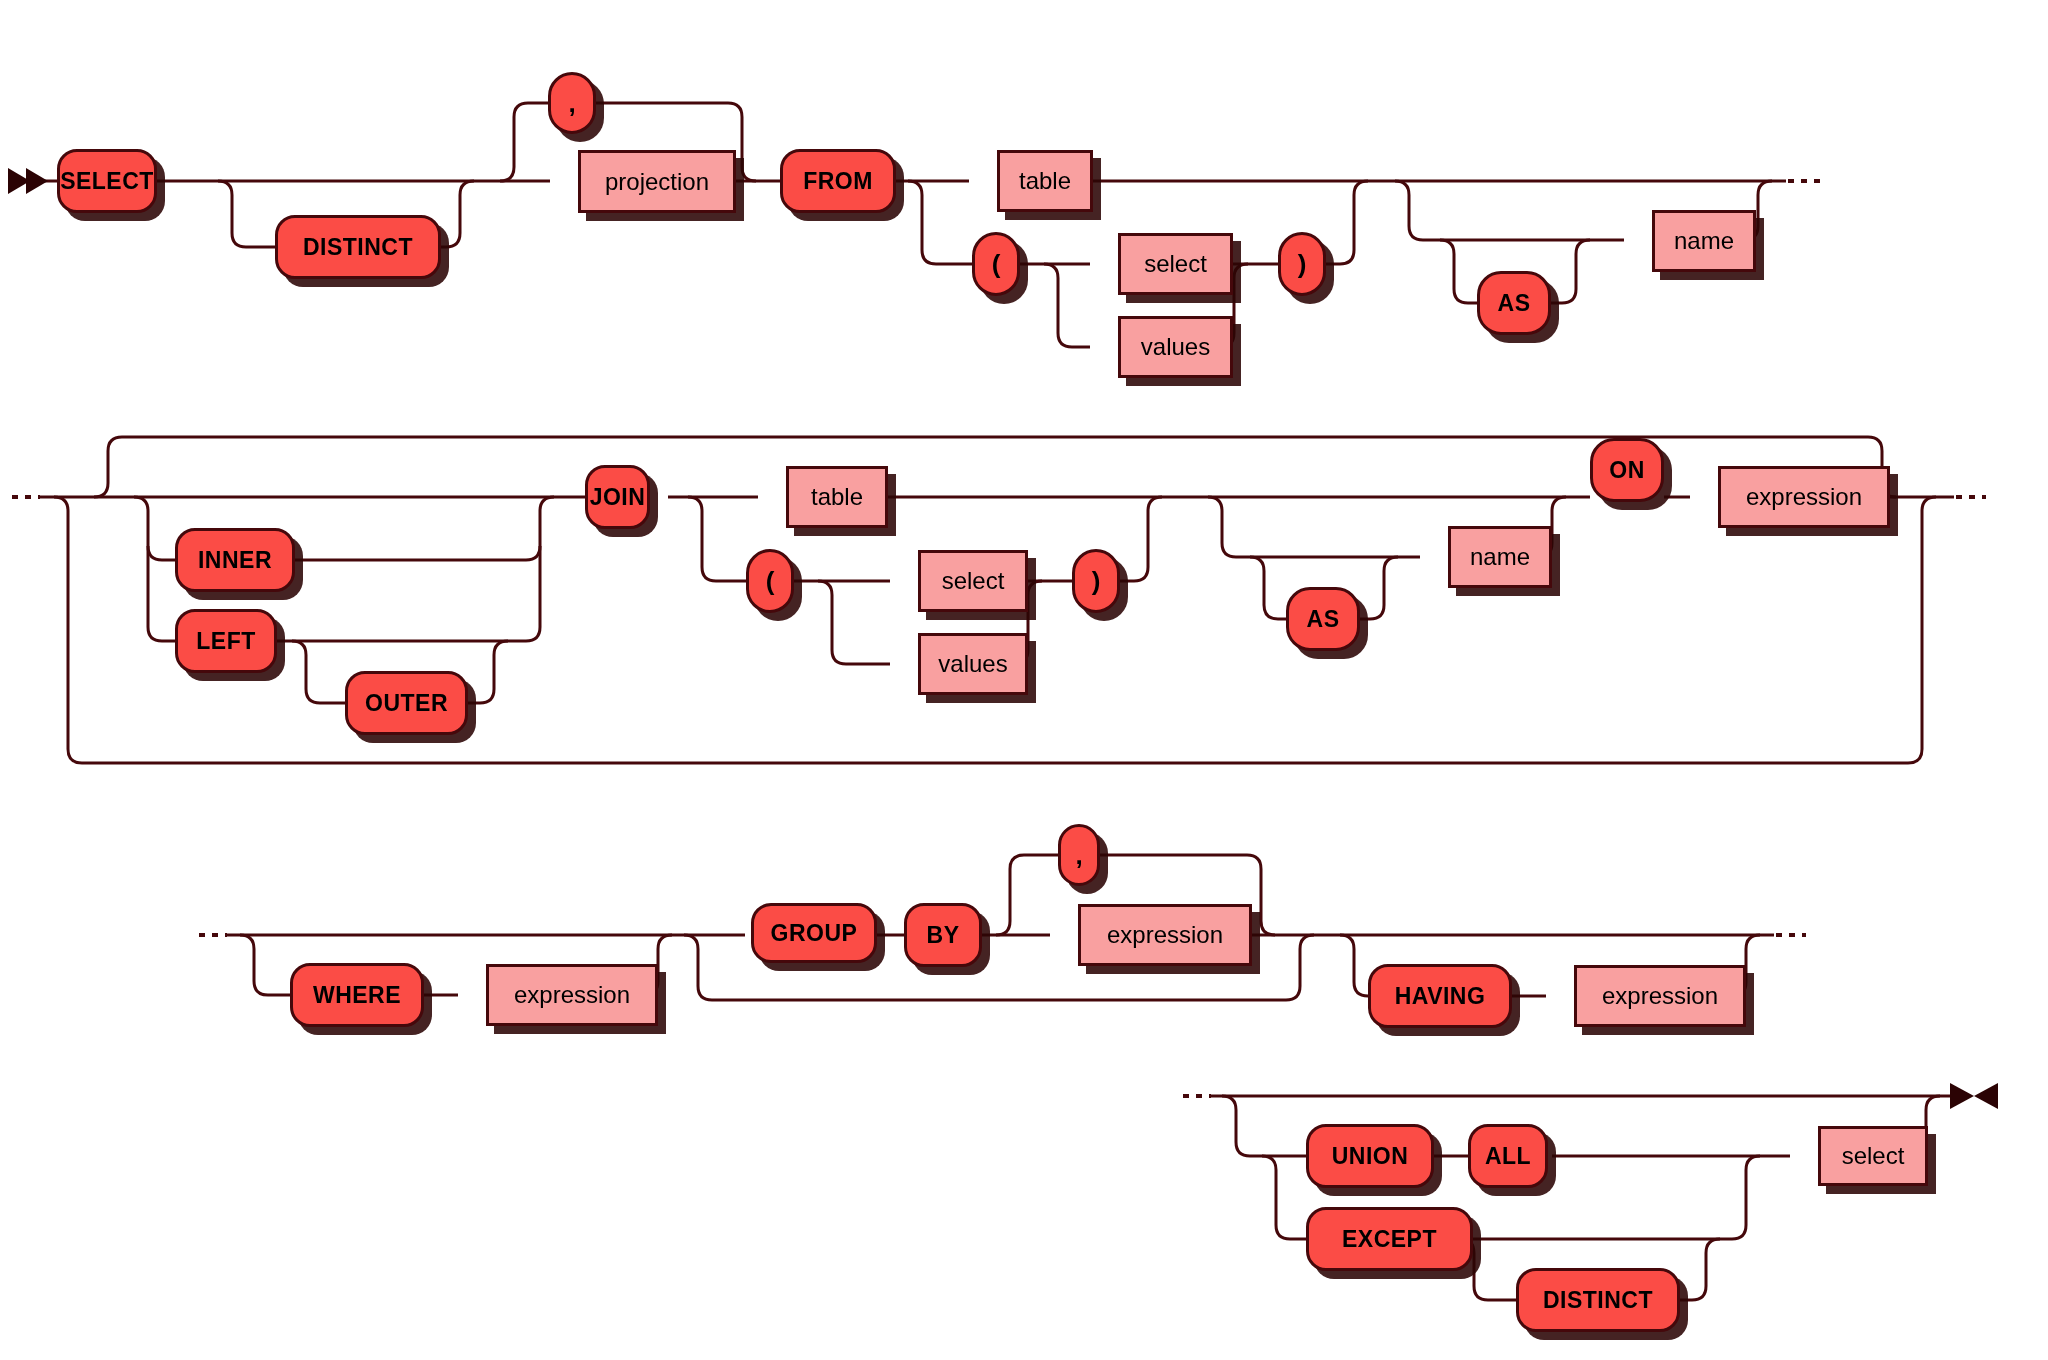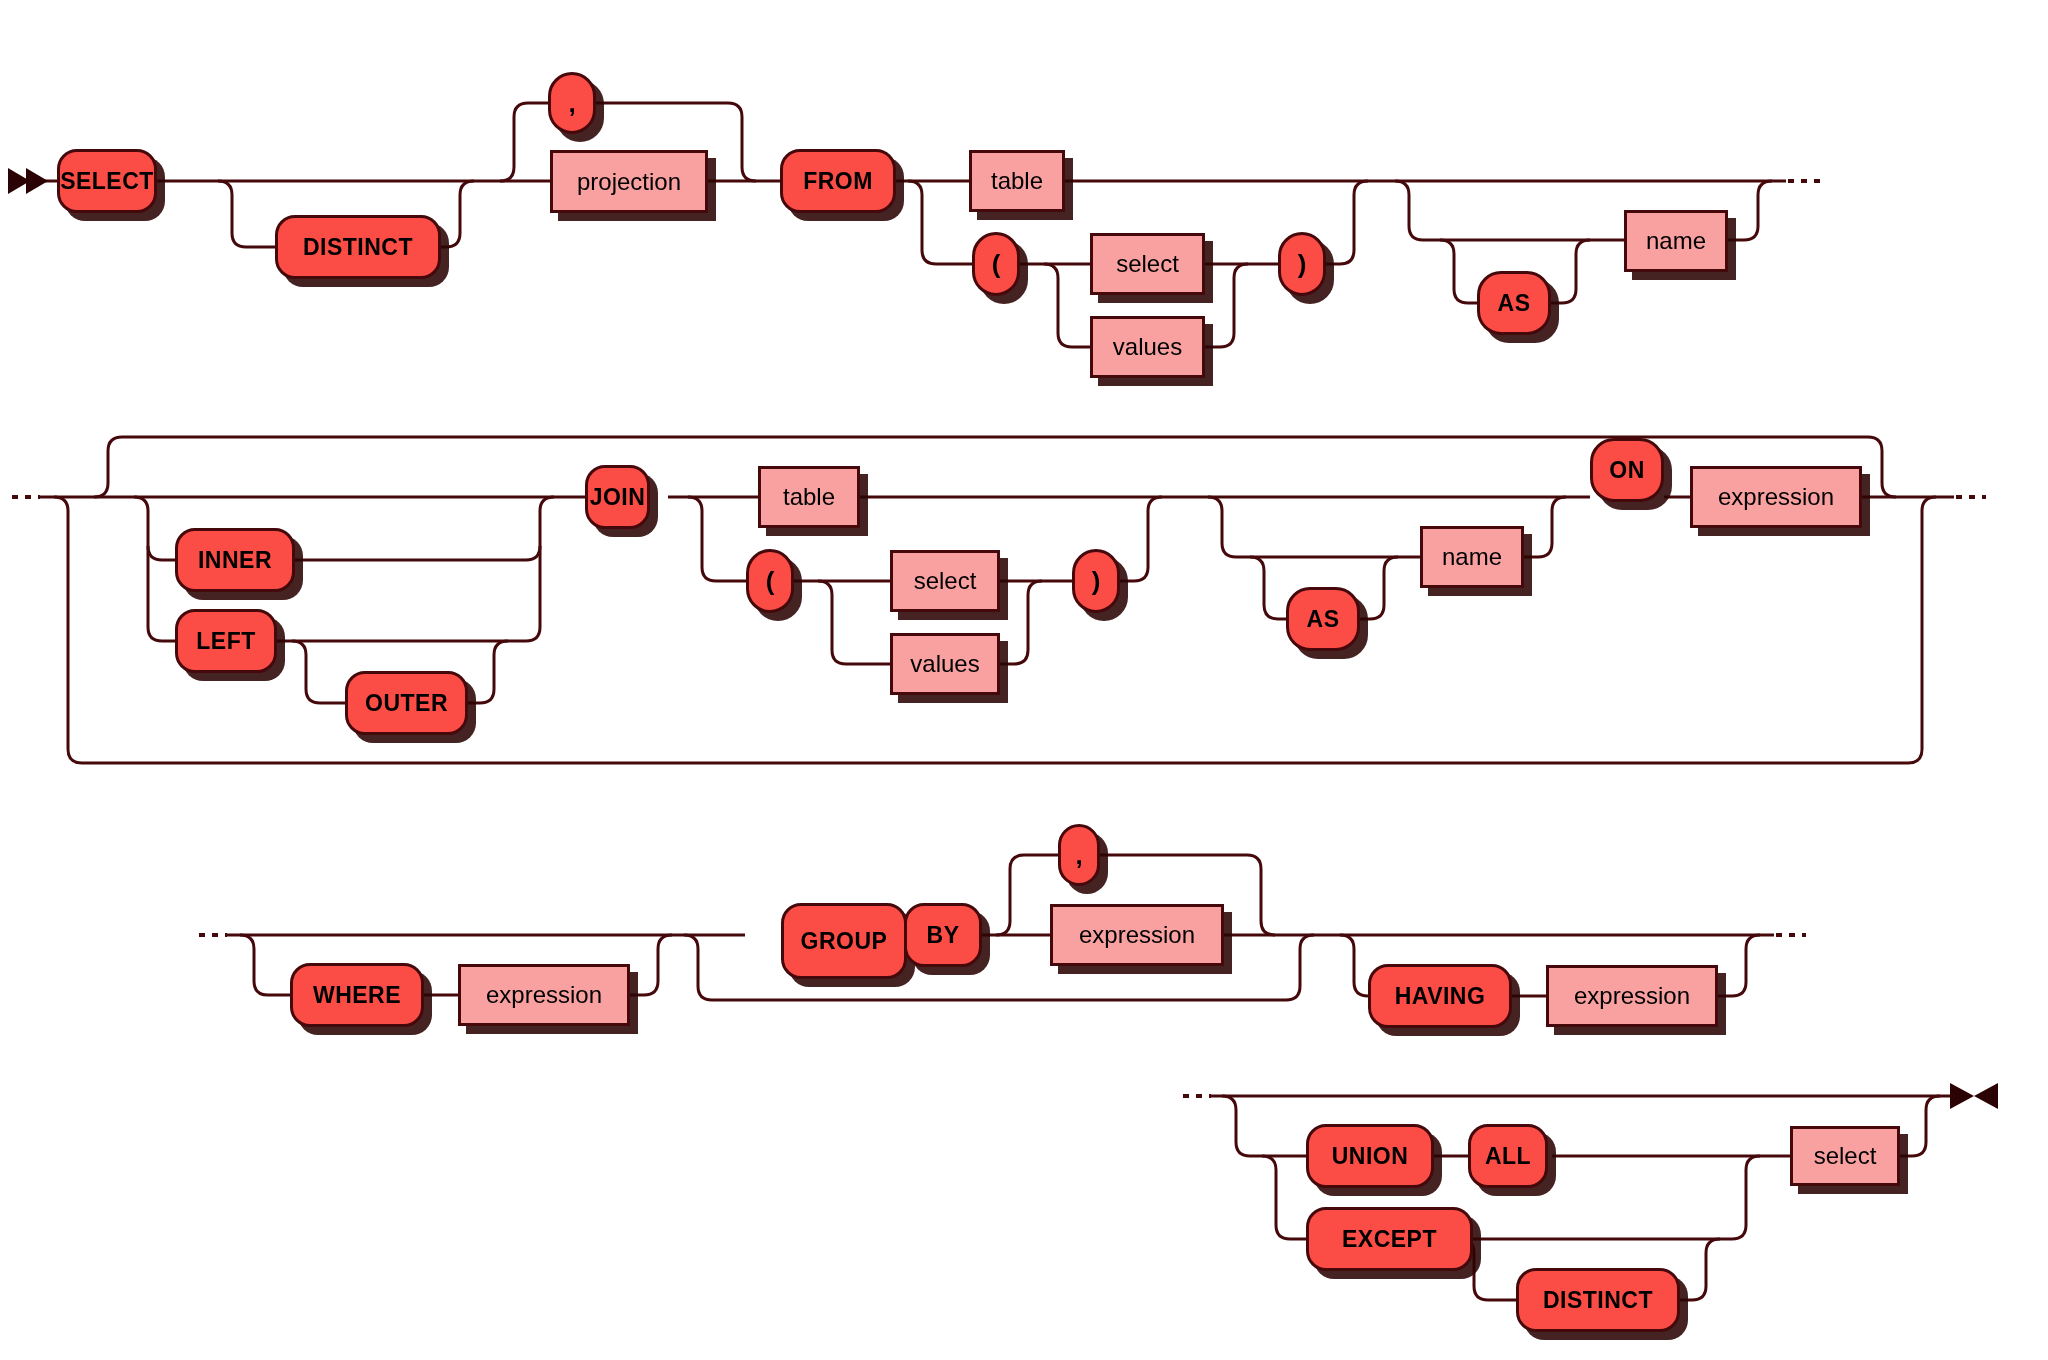--- a/index.html
+++ b/index.html
@@ -7,21 +7,21 @@
          font-family:"Liberation Sans",sans-serif;}
   #tracks{position:absolute;left:0;top:0;z-index:1;}
   .track{fill:none;stroke:#45080b;stroke-width:3;}
   .dots{fill:none;stroke:#45080b;stroke-width:4;stroke-dasharray:6 7;}
   .marker{fill:#2b0304;stroke:none;}
   .node{position:absolute;z-index:2;display:flex;align-items:center;justify-content:center;
         box-sizing:border-box;border:3px solid #45080b;color:#000;
         box-shadow:8px 8px 0 rgba(43,4,5,0.88);background:#fb4c46;}
   .kw{border-radius:20px;font-weight:bold;font-size:23px;letter-spacing:0.5px;}
   .cap{border-radius:26px;font-weight:bold;font-size:26px;}
-  .nt{border-radius:0;background:#f9a0a0;font-weight:normal;font-size:24px;}
+  .nt{border-radius:0;background:#f9a0a0;font-weight:normal;font-size:24px;margin-left:28px;}
 </style>
 </head>
 <body>
 
 <div id="stage">
 
   <svg id="tracks" width="2048" height="1360" viewBox="0 0 2048 1360">
 
     <path class="track" d="M 8 181 H 57 M 157 181 H 550 M 708 181 H 780 M 896 181 H 969 M 1065 181 H 1786"></path>
     <path class="track" d="M 218 181 Q 232 181 232 195 V 233 Q 232 247 246 247 H 275 M 441 247 H 446 Q 460 247 460 233 V 195 Q 460 181 474 181"></path>
@@ -90,21 +90,21 @@
   <div class="node nt" style="left:890px;top:550px;width:110px;height:62px">select</div>
   <div class="node nt" style="left:890px;top:633px;width:110px;height:62px">values</div>
   <div class="node cap" style="left:1072px;top:549px;width:48px;height:64px">)</div>
   <div class="node kw" style="left:1286px;top:587px;width:74px;height:64px;border-radius:24px">AS</div>
   <div class="node nt" style="left:1420px;top:526px;width:104px;height:62px">name</div>
   <div class="node kw" style="left:1590px;top:438px;width:74px;height:64px;border-radius:24px">ON</div>
   <div class="node nt" style="left:1690px;top:466px;width:172px;height:62px">expression</div>
 
   <div class="node kw" style="left:290px;top:963px;width:134px;height:64px">WHERE</div>
   <div class="node nt" style="left:458px;top:964px;width:172px;height:62px">expression</div>
-  <div class="node kw" style="left:781px;top:903px;width:126px;height:76px">GROUP</div>
+  <div class="node kw" style="left:751px;top:903px;width:126px;height:60px">GROUP</div>
   <div class="node kw" style="left:904px;top:903px;width:78px;height:64px">BY</div>
   <div class="node cap" style="left:1058px;top:824px;width:42px;height:62px">,</div>
   <div class="node nt" style="left:1050px;top:904px;width:174px;height:62px">expression</div>
   <div class="node kw" style="left:1368px;top:964px;width:144px;height:64px">HAVING</div>
   <div class="node nt" style="left:1546px;top:965px;width:172px;height:62px">expression</div>
 
   <div class="node kw" style="left:1306px;top:1124px;width:128px;height:64px">UNION</div>
   <div class="node kw" style="left:1468px;top:1124px;width:80px;height:64px">ALL</div>
   <div class="node kw" style="left:1306px;top:1207px;width:167px;height:64px">EXCEPT</div>
   <div class="node kw" style="left:1516px;top:1268px;width:164px;height:64px">DISTINCT</div>

